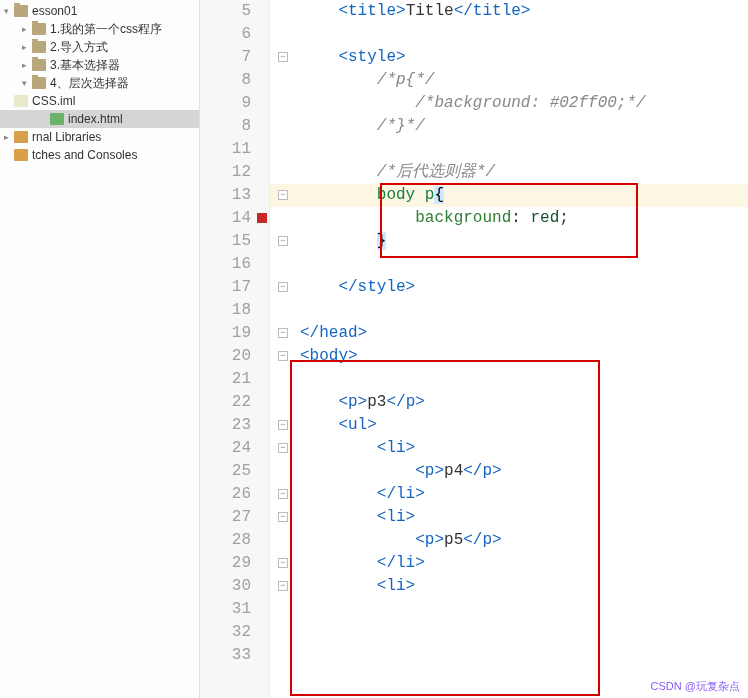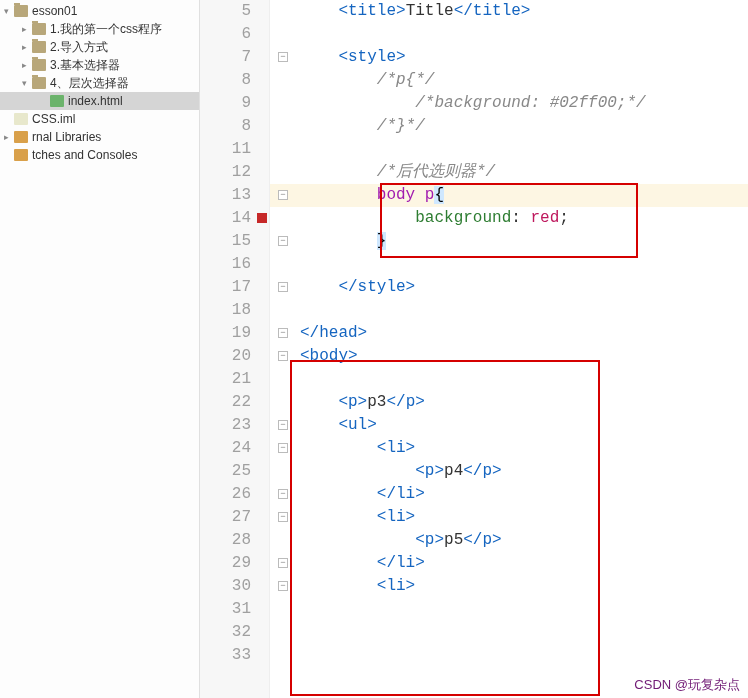--- a/index.html
+++ b/index.html
@@ -112,23 +112,23 @@
     width: 10px; height: 10px;
     border: 1px solid #bbb;
     background: #fff;
     font-size: 9px;
     line-height: 8px;
     text-align: center;
     color: #888;
   }
   .tag { color: #1565c0; }
   .comment { color: #888; font-style: italic; }
-  .sel { color: #a21caf; }
+  .sel { color: #15803d; }
   .prop { color: #2e7d32; }
-  .val { color: #be185d; }
+  .val { color: #14532d; }
   .brace-hl { background: #cfe8ff; }
   .txt { color: #333; }
 
   .redbox1 {
     position: absolute;
     left: 380px;
     top: 183px;
     width: 258px;
     height: 75px;
     border: 2px solid #d50000;
@@ -140,22 +140,22 @@
     top: 360px;
     width: 310px;
     height: 336px;
     border: 2px solid #d50000;
     pointer-events: none;
   }
   .watermark {
     position: absolute;
     right: 8px;
     bottom: 4px;
-    color: #701a75;
-    font-size: 13px;
+    color: #8b5cf6;
+    font-size: 11px;
     font-family: Arial,sans-serif;
   }
 </style>
 </head>
 <body>
 
 <div class="container">
   <div class="sidebar" id="sidebar">
       <div class="tree-item depth1">
         <span class="arrow">▾</span>
@@ -174,30 +174,30 @@
       </div>
       <div class="tree-item depth2">
         <span class="arrow">▸</span>
         <span class="folder-icon"></span>
         <span>3.基本选择器</span>
       </div>
       <div class="tree-item depth2">
         <span class="arrow">▾</span>
         <span class="folder-icon"></span>
         <span>4、层次选择器</span>
+      </div>
+      <div class="tree-item depth1">
+        <span class="arrow"></span>
+        <span class="iml-icon"></span>
+        <span>CSS.iml</span>
       </div>
       <div class="tree-item depth3 selected">
         <span class="arrow"></span>
         <span class="html-icon"></span>
         <span>index.html</span>
-      </div>
-      <div class="tree-item depth1">
-        <span class="arrow"></span>
-        <span class="iml-icon"></span>
-        <span>CSS.iml</span>
       </div>
       <div class="tree-item depth1">
         <span class="arrow">▸</span>
         <span class="lib-icon"></span>
         <span>rnal Libraries</span>
       </div>
       <div class="tree-item depth1">
         <span class="arrow"></span>
         <span class="lib-icon"></span>
         <span>tches and Consoles</span>

